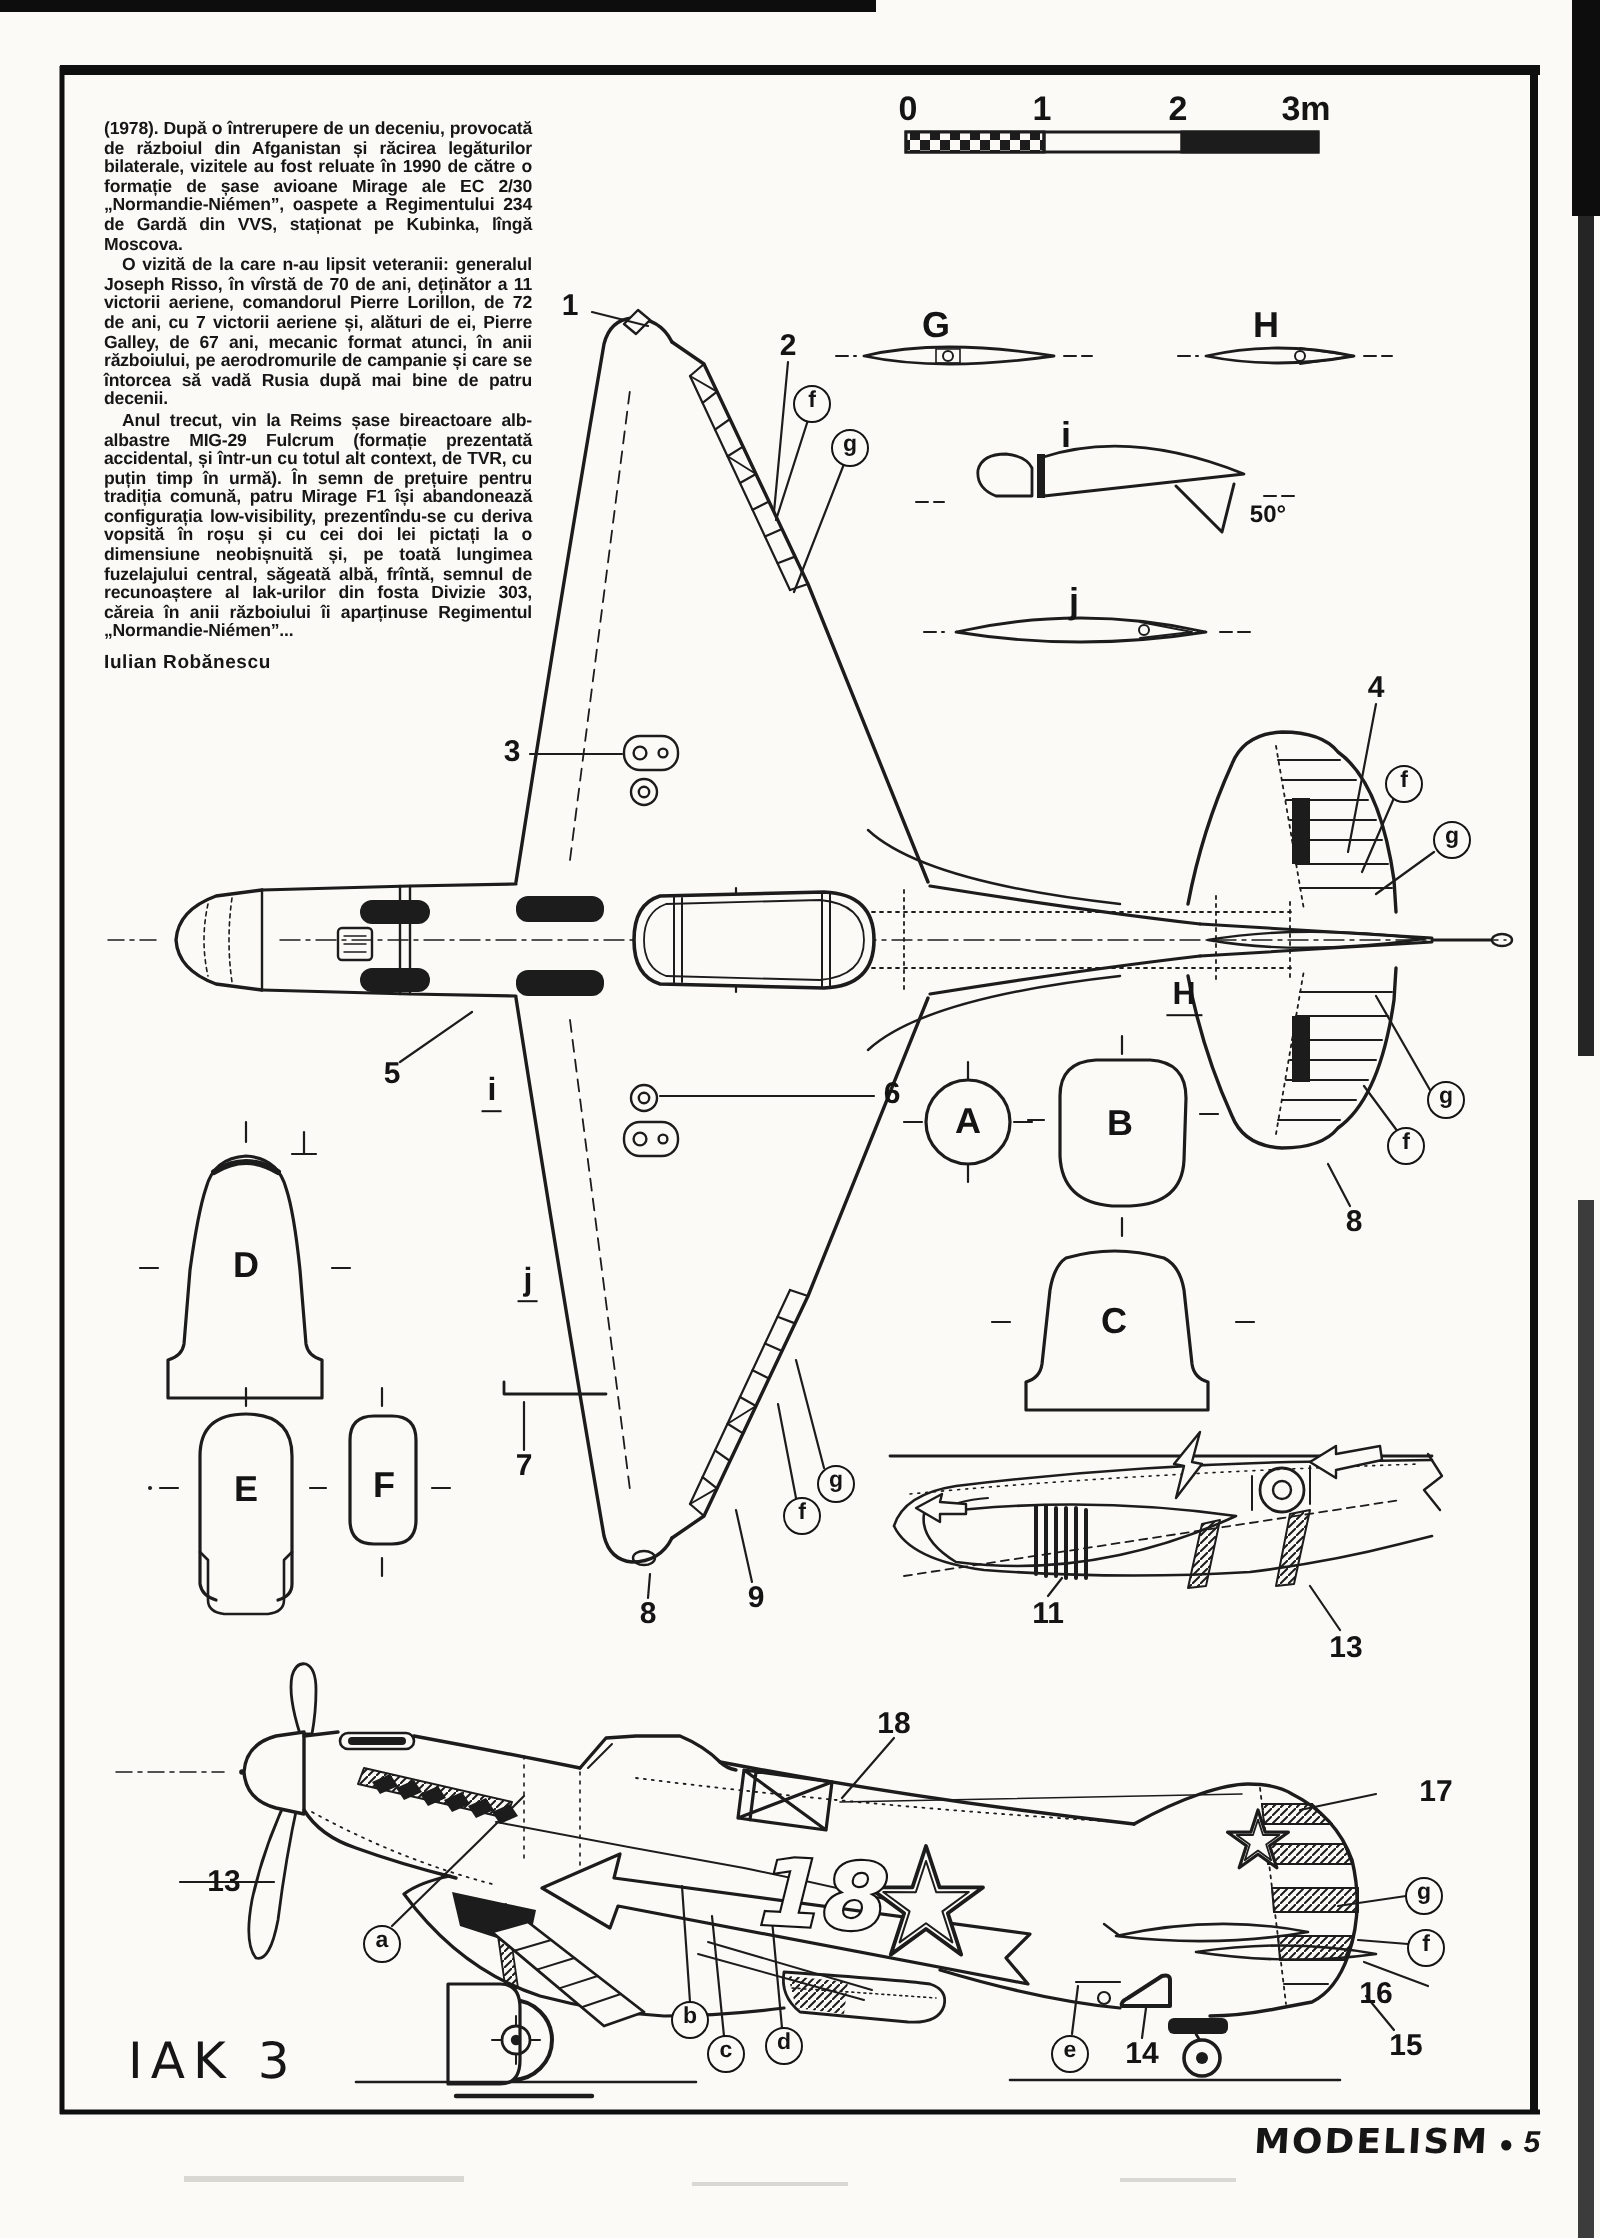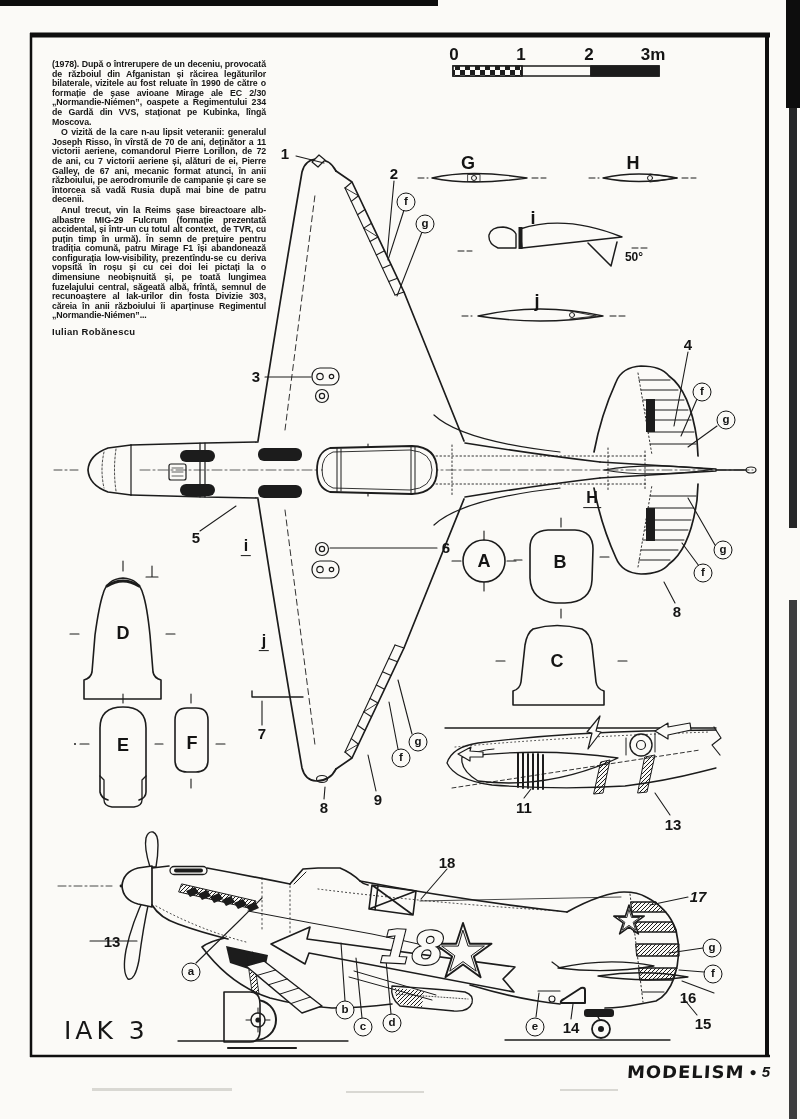--- a/index.html
+++ b/index.html
@@ -320,21 +320,21 @@
       <div class="lbl num" style="left: 262px; top: 733px;">7</div>
       <div class="lbl num" style="left: 324px; top: 807px;">8</div>
       <div class="lbl num" style="left: 378px; top: 799px;">9</div>
       <div class="lbl num" style="left: 677px; top: 611px;">8</div>
       <div class="lbl num" style="left: 524px; top: 807px;">11</div>
       <div class="lbl num" style="left: 673px; top: 824px;">13</div>
       <div class="lbl num" style="left: 80px; top: 941px; margin-left: 32px;">13</div>
       <div class="lbl num" style="left: 571px; top: 1027px;">14</div>
       <div class="lbl num" style="left: 703px; top: 1023px;">15</div>
       <div class="lbl num" style="left: 688px; top: 997px;">16</div>
-      <div class="lbl num" style="left: 698px; top: 896px; font-style: italic;">17</div>
+      <div class="lbl num" style="left: 718px; top: 896px;">17</div>
       <div class="lbl num" style="left: 447px; top: 862px;">18</div>
       <div class="lbl circ" style="left: 406px; top: 202px;">f</div>
       <div class="lbl circ" style="left: 425px; top: 224px;">g</div>
       <div class="lbl circ" style="left: 702px; top: 392px;">f</div>
       <div class="lbl circ" style="left: 726px; top: 420px;">g</div>
       <div class="lbl circ" style="left: 723px; top: 550px;">g</div>
       <div class="lbl circ" style="left: 703px; top: 573px;">f</div>
       <div class="lbl circ" style="left: 418px; top: 742px;">g</div>
       <div class="lbl circ" style="left: 401px; top: 758px;">f</div>
       <div class="lbl circ" style="left: 712px; top: 948px;">g</div>

